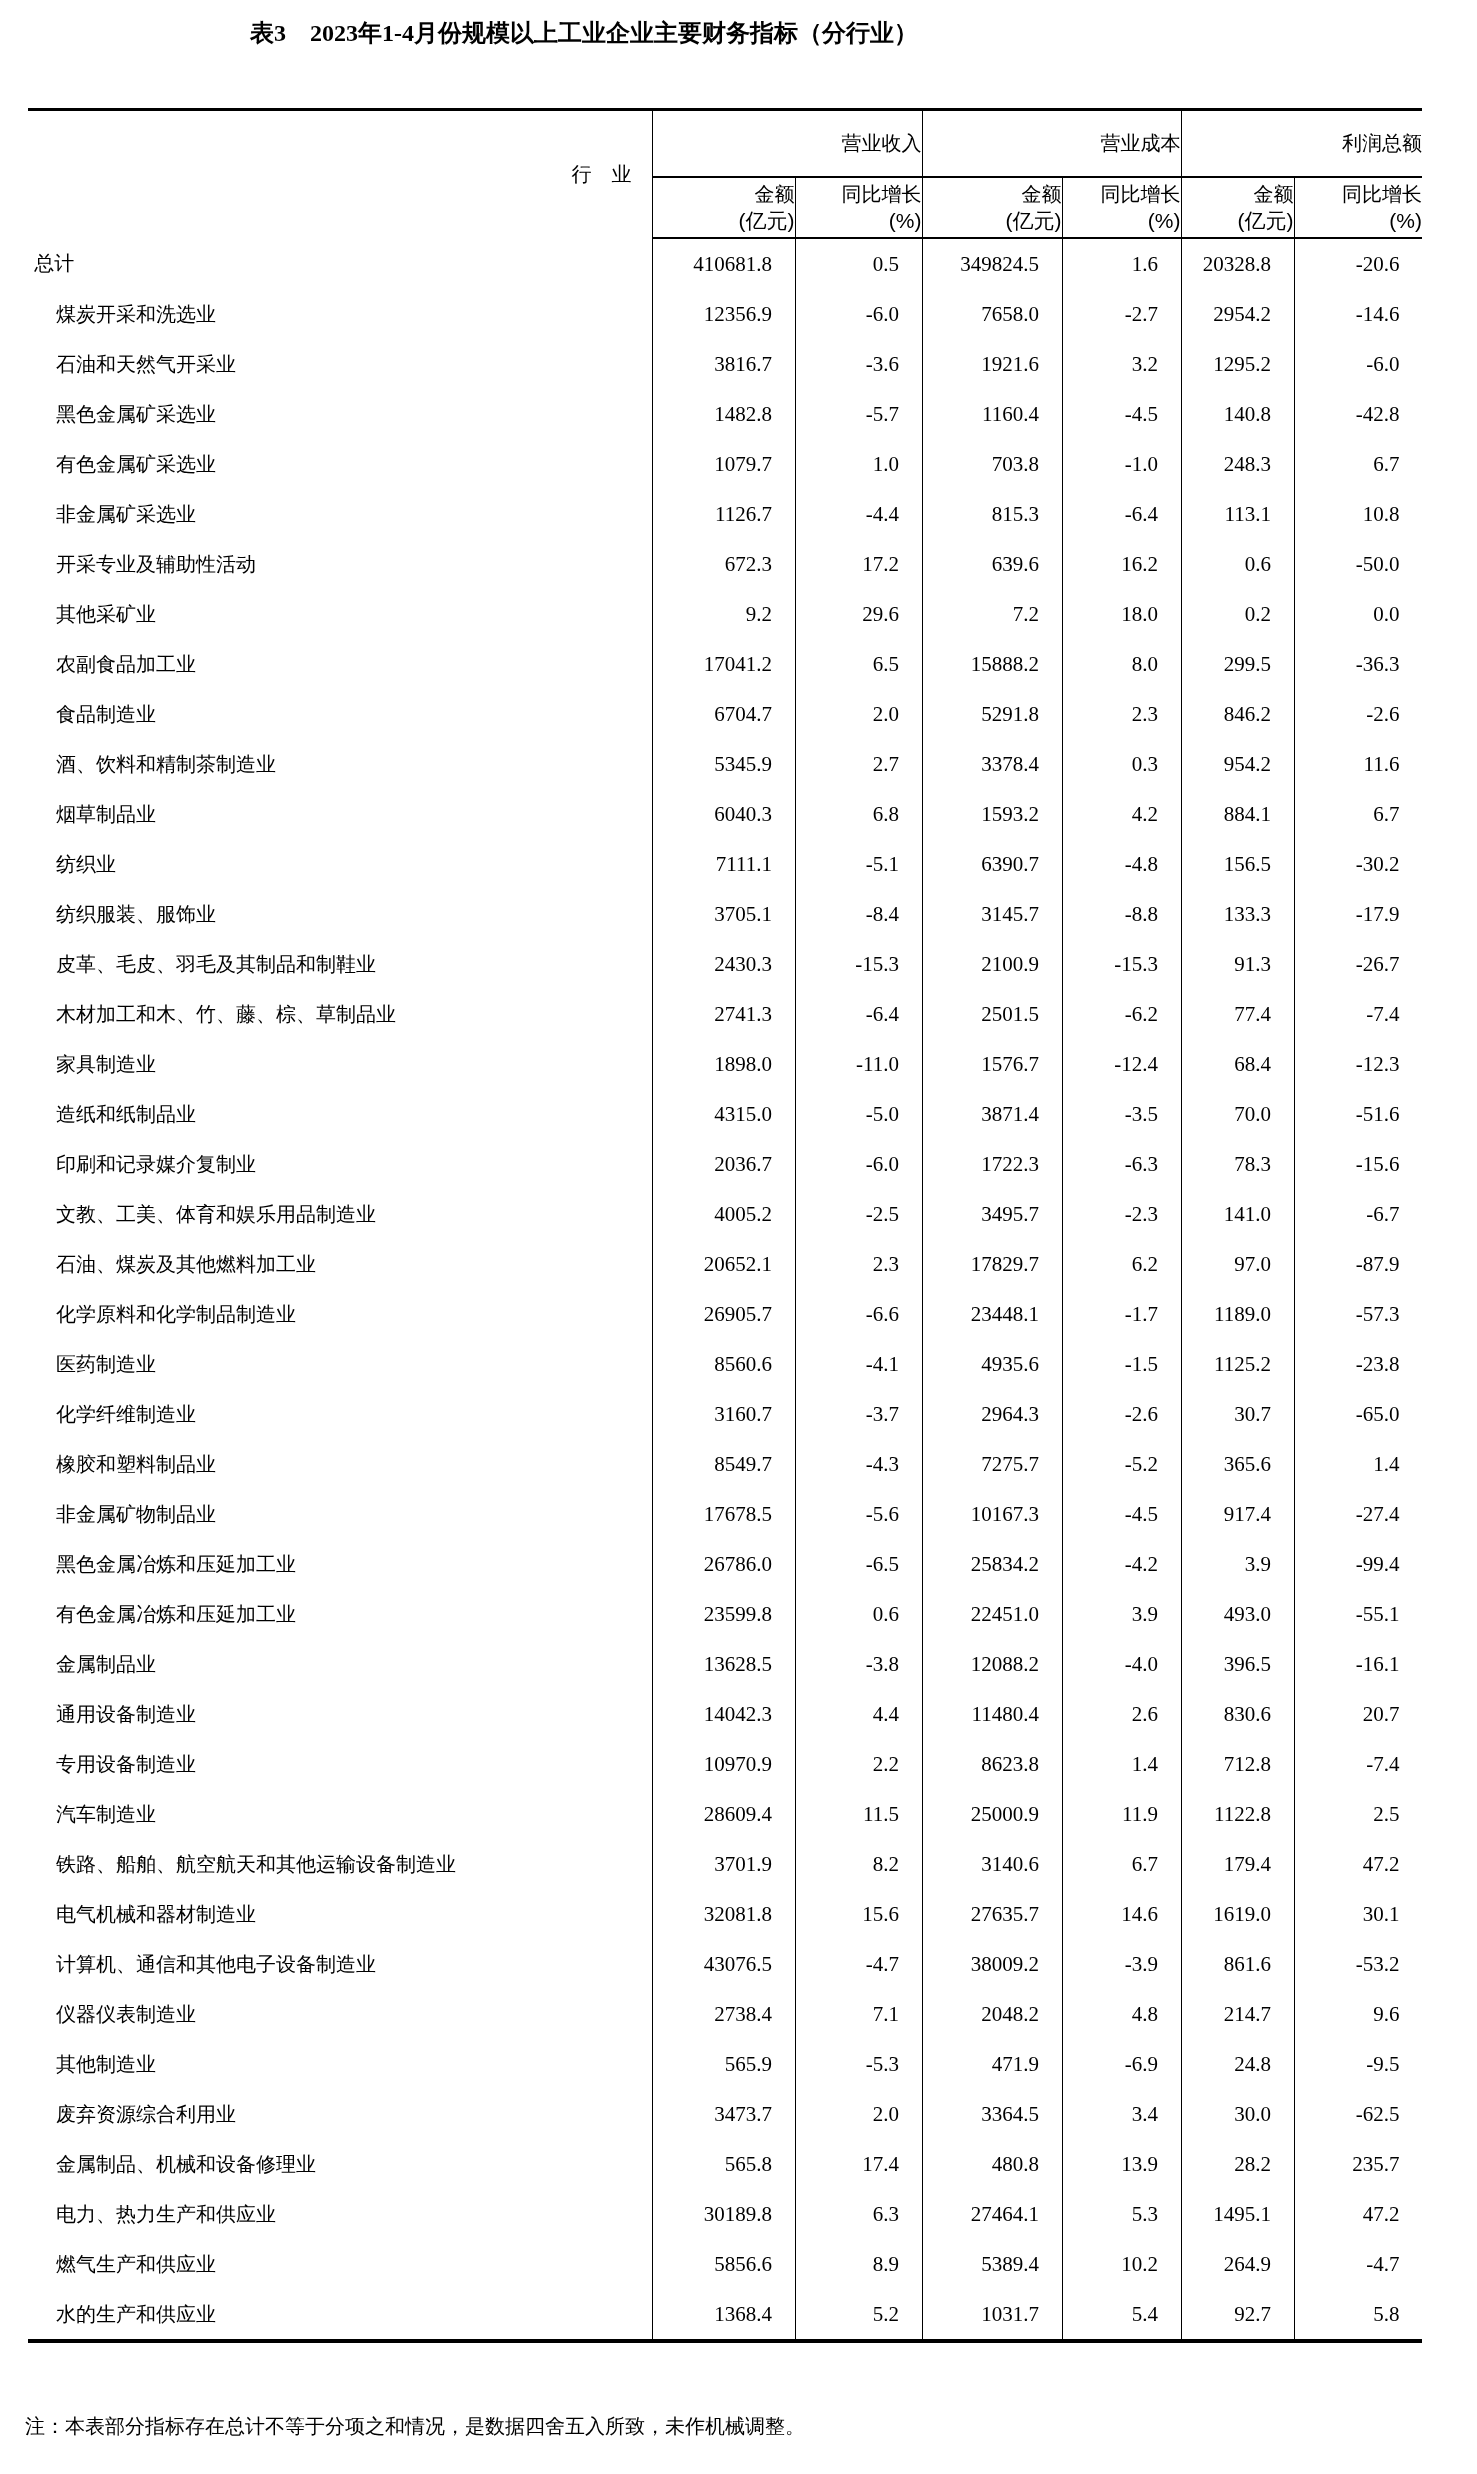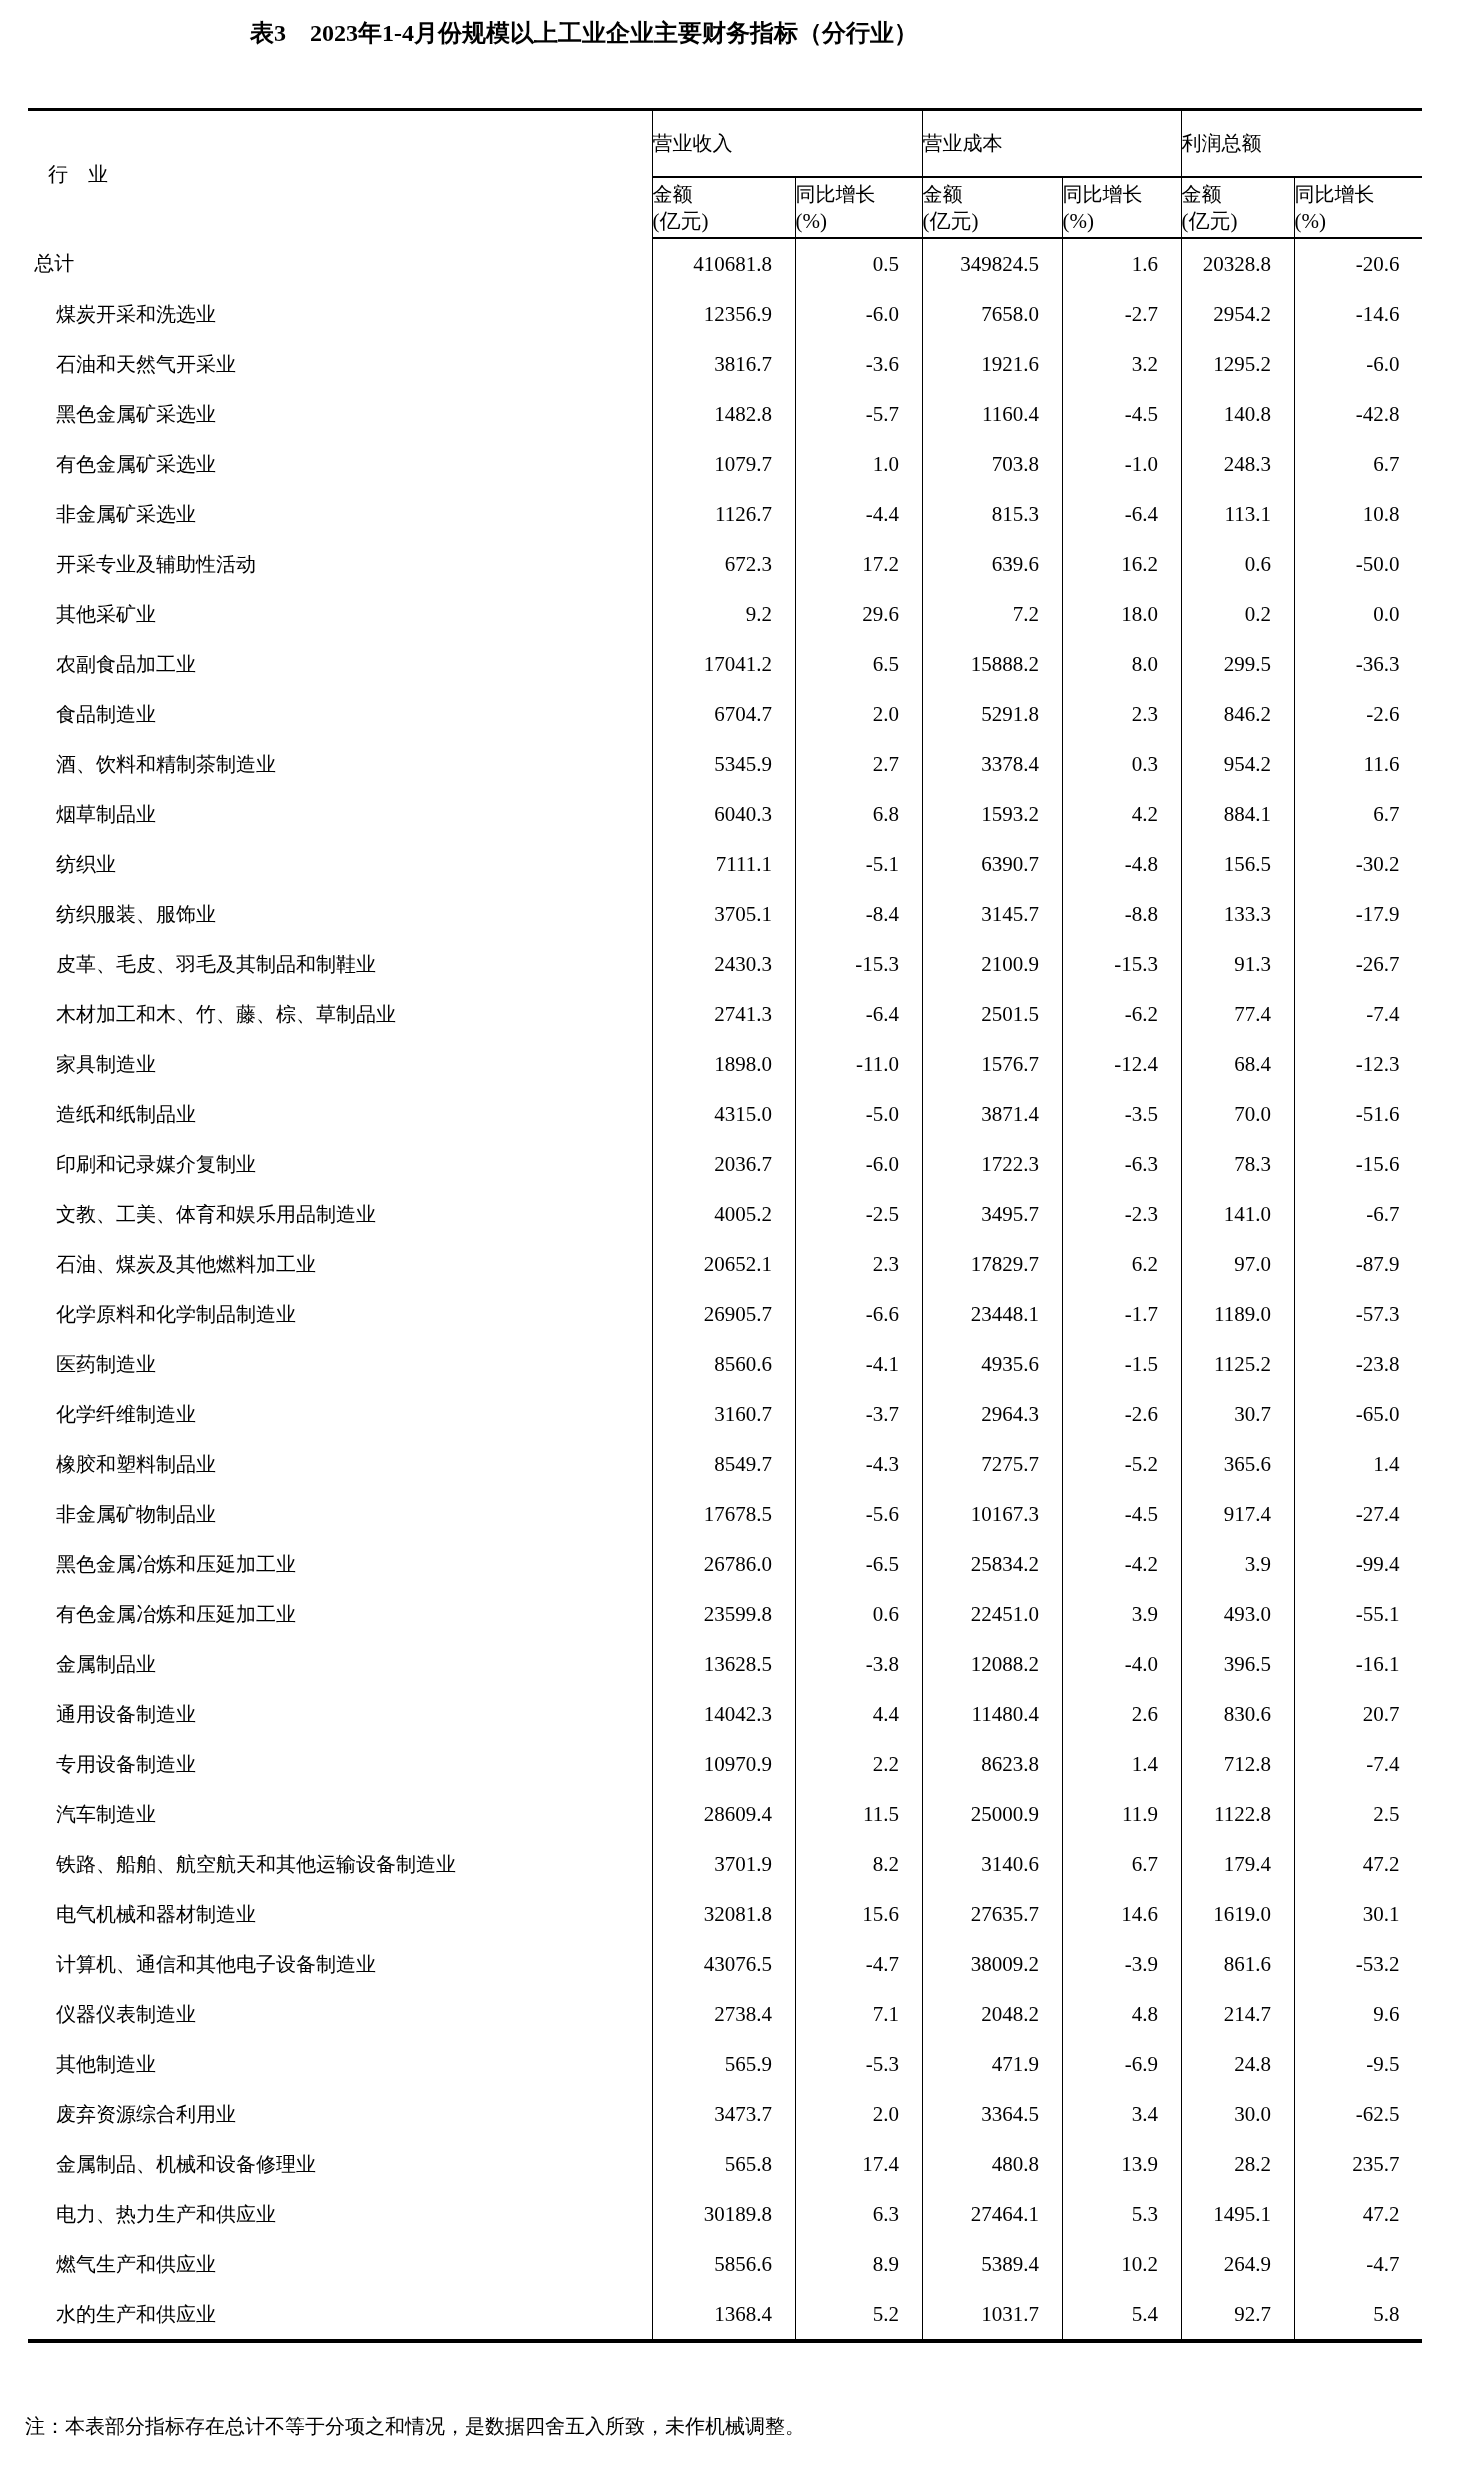--- a/index.html
+++ b/index.html
@@ -12,24 +12,24 @@
               border-collapse: collapse; table-layout: fixed; }
   table.fin col.c-ind { width: 624px; }
   table.fin col.c1 { width: 143px; }
   table.fin col.c2 { width: 127px; }
   table.fin col.c3 { width: 140px; }
   table.fin col.c4 { width: 119px; }
   table.fin col.c5 { width: 113px; }
   table.fin col.c6 { width: 128px; }
   thead tr.h1 th { border-top: 3.9px solid #000; height: 65px; }
   thead tr.h2 th { height: 59px; border-bottom: 2.3px solid #000; }
-  th { font-weight: normal; font-size: 20px; padding: 0; vertical-align: middle; text-align: left; }
+  th { font-weight: normal; font-size: 20px; padding: 0; vertical-align: middle; text-align: right; }
   th.grp { border-left: 1.6px solid #000; border-bottom: 2.3px solid #000; }
   th.sub { border-left: 1.6px solid #000; line-height: 26.5px; }
-  th.sub .unit { font-family: Liberation Serif, serif; font-size: 21px; }
+  th.sub .unit { font-family: Liberation Sans, sans-serif; font-size: 21px; }
   th.ind { letter-spacing: 20px; padding-left: 20px; }
   tbody td { height: 50px; padding: 0; font-size: 20px; vertical-align: middle; }
   tbody td.name { padding-left: 28px; white-space: nowrap; }
   tbody tr.total td.name { padding-left: 6.2px; }
   tbody td.num { text-align: right; padding-right: 22.6px; border-left: 1.6px solid #000;
                  font-family: "Liberation Serif", "DejaVu Serif", serif; font-size: 21px; }
   tbody tr:last-child td { border-bottom: 4.7px solid #000; }
   .note { position: absolute; left: 25px; top: 2412px; font-size: 20px; line-height: 28px; white-space: nowrap; font-family: Liberation Serif, serif; }
 </style>
 </head>

